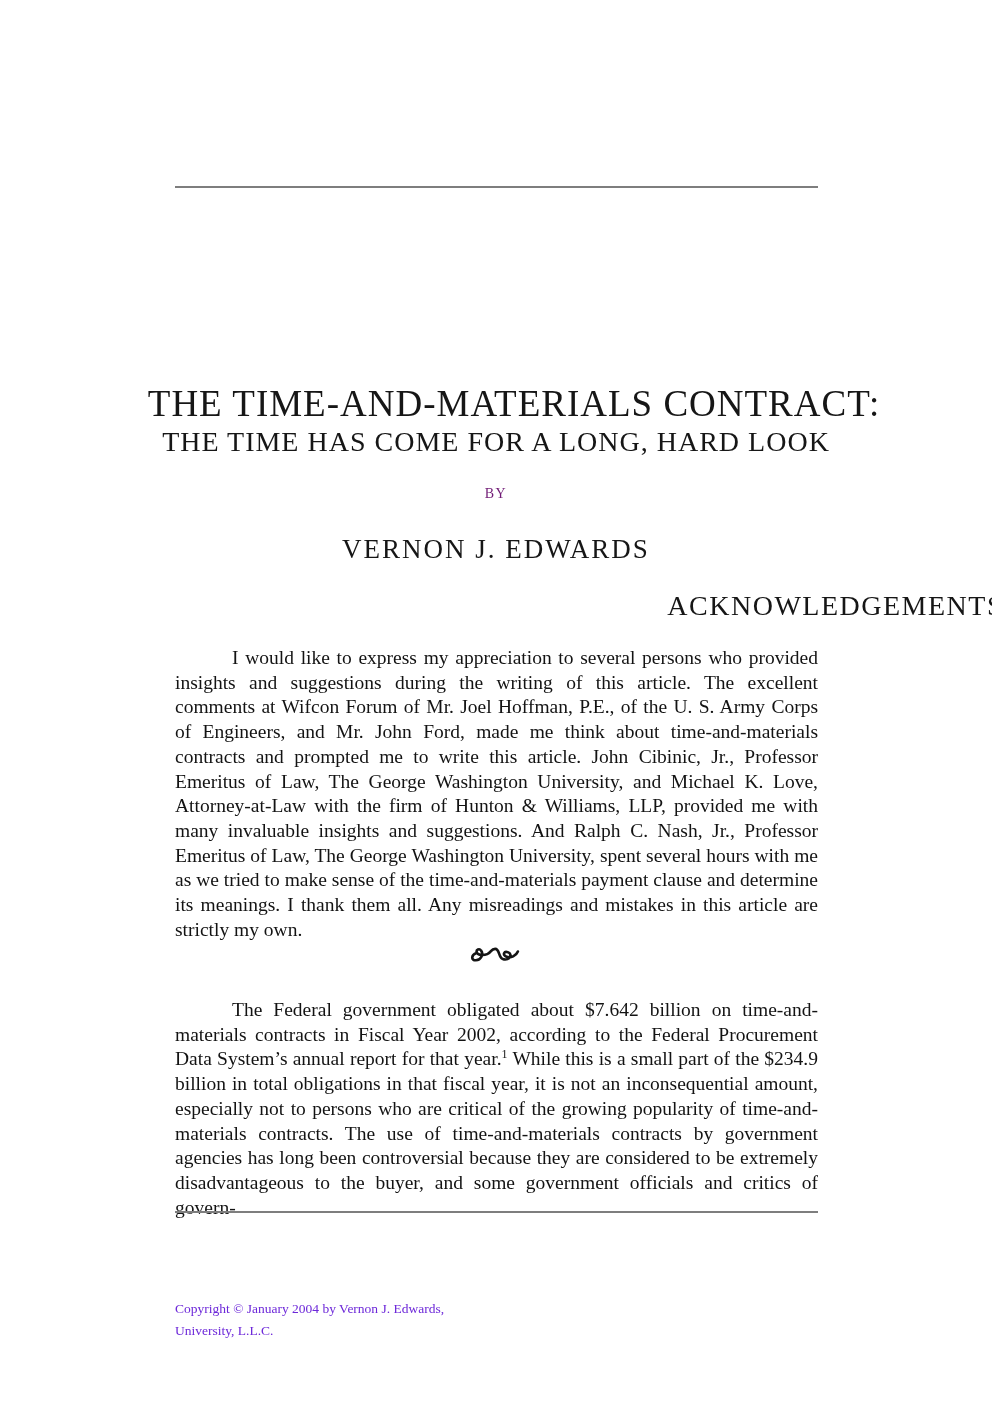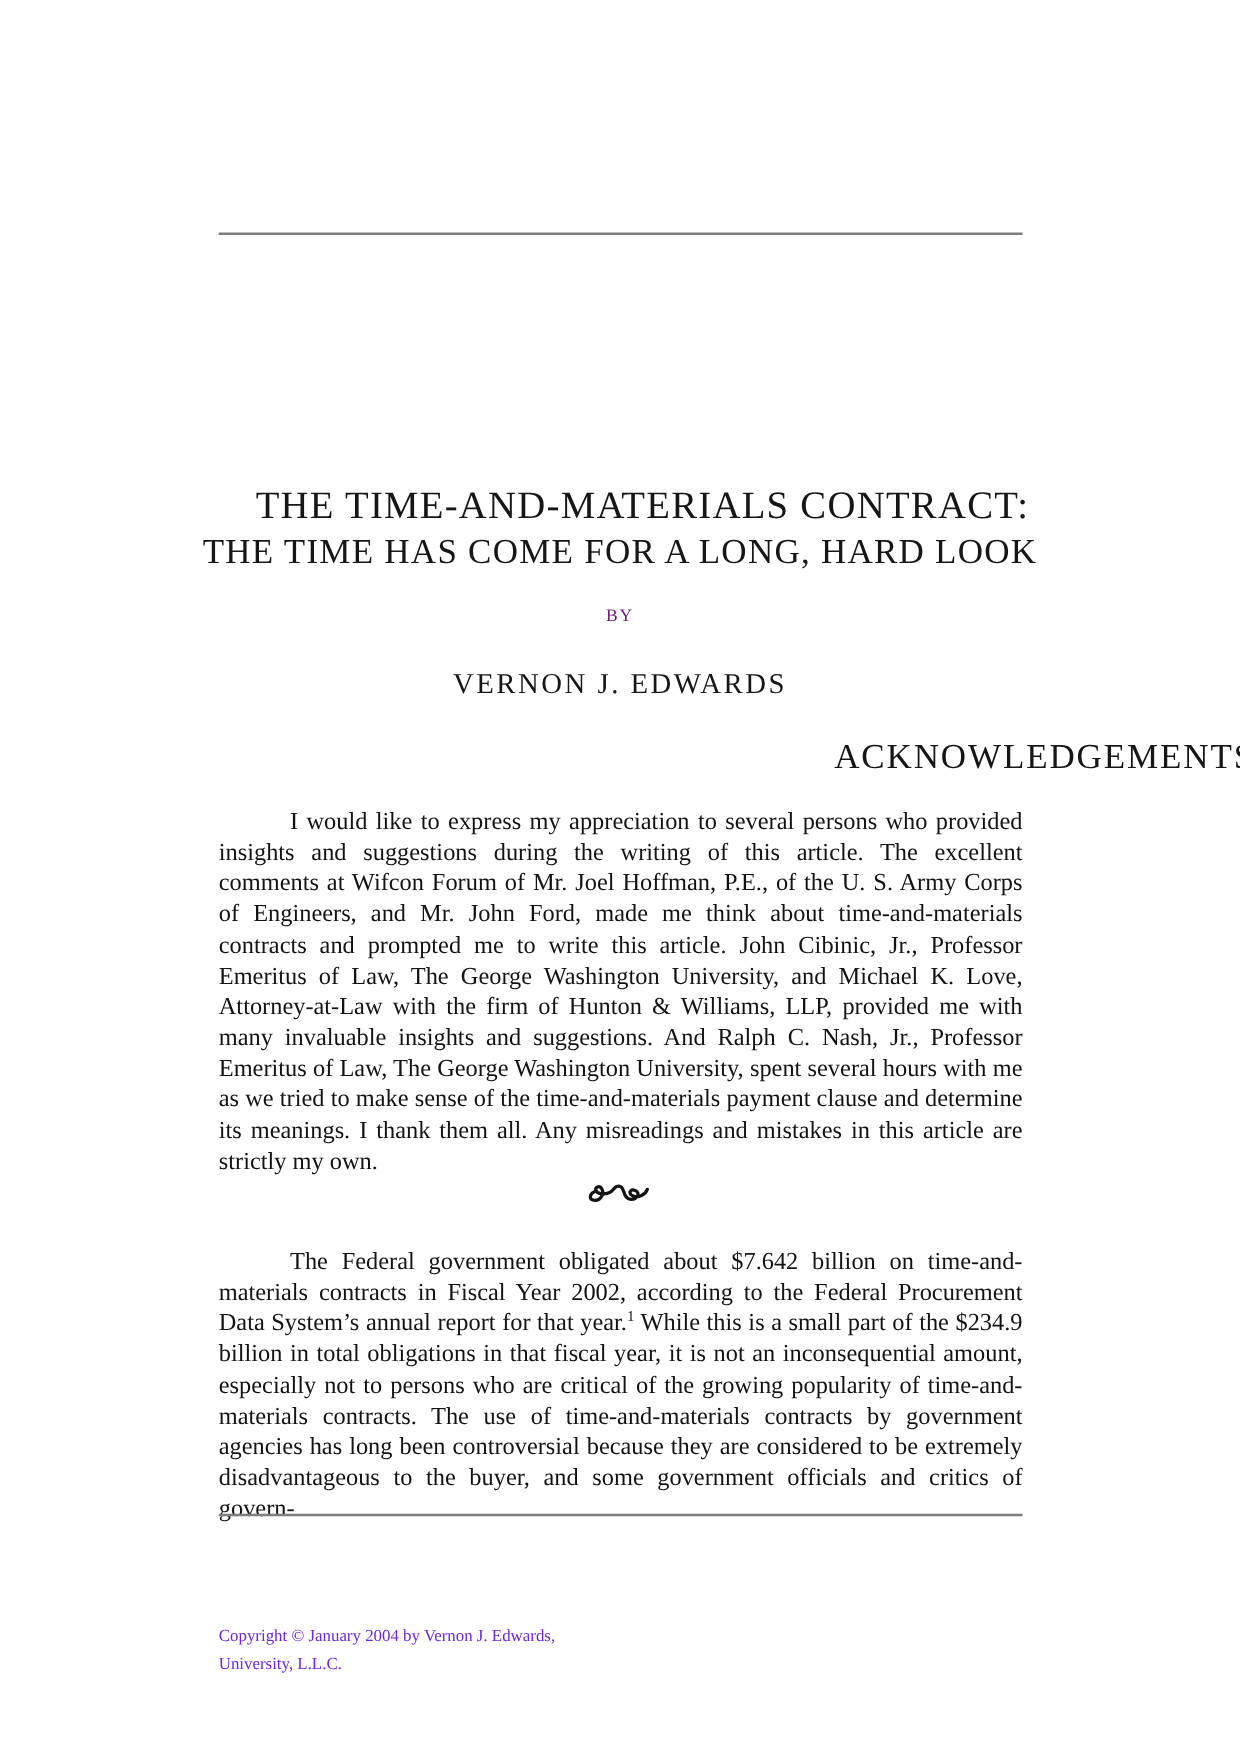--- a/index.html
+++ b/index.html
@@ -31,21 +31,21 @@
     top: 384px;
     left: 0;
     width: 100%;
     text-align: center;
     font-weight: 400;
     margin: 0;
     color: #161616;
   }
   .title-line1 {
     display: block;
-    font-size: 31px;
+    font-size: 37px;
     line-height: 40px;
     letter-spacing: 1px;
     padding-left: 36px;
   }
   .title-line2 {
     display: block;
     font-size: 28px;
     line-height: 35px;
     letter-spacing: 1px;
   }
@@ -58,21 +58,21 @@
     font-size: 14px;
     letter-spacing: 1.5px;
     color: #701a75;
   }
   .author-name {
     position: absolute;
     top: 534px;
     left: 0;
     width: 100%;
     text-align: center;
-    font-size: 23px;
+    font-size: 27px;
     letter-spacing: 2px;
     color: #161616;
   }
   .section-heading {
     position: absolute;
     top: 590px;
     left: 0;
     width: 100%;
     text-align: right;
     font-size: 28px;

